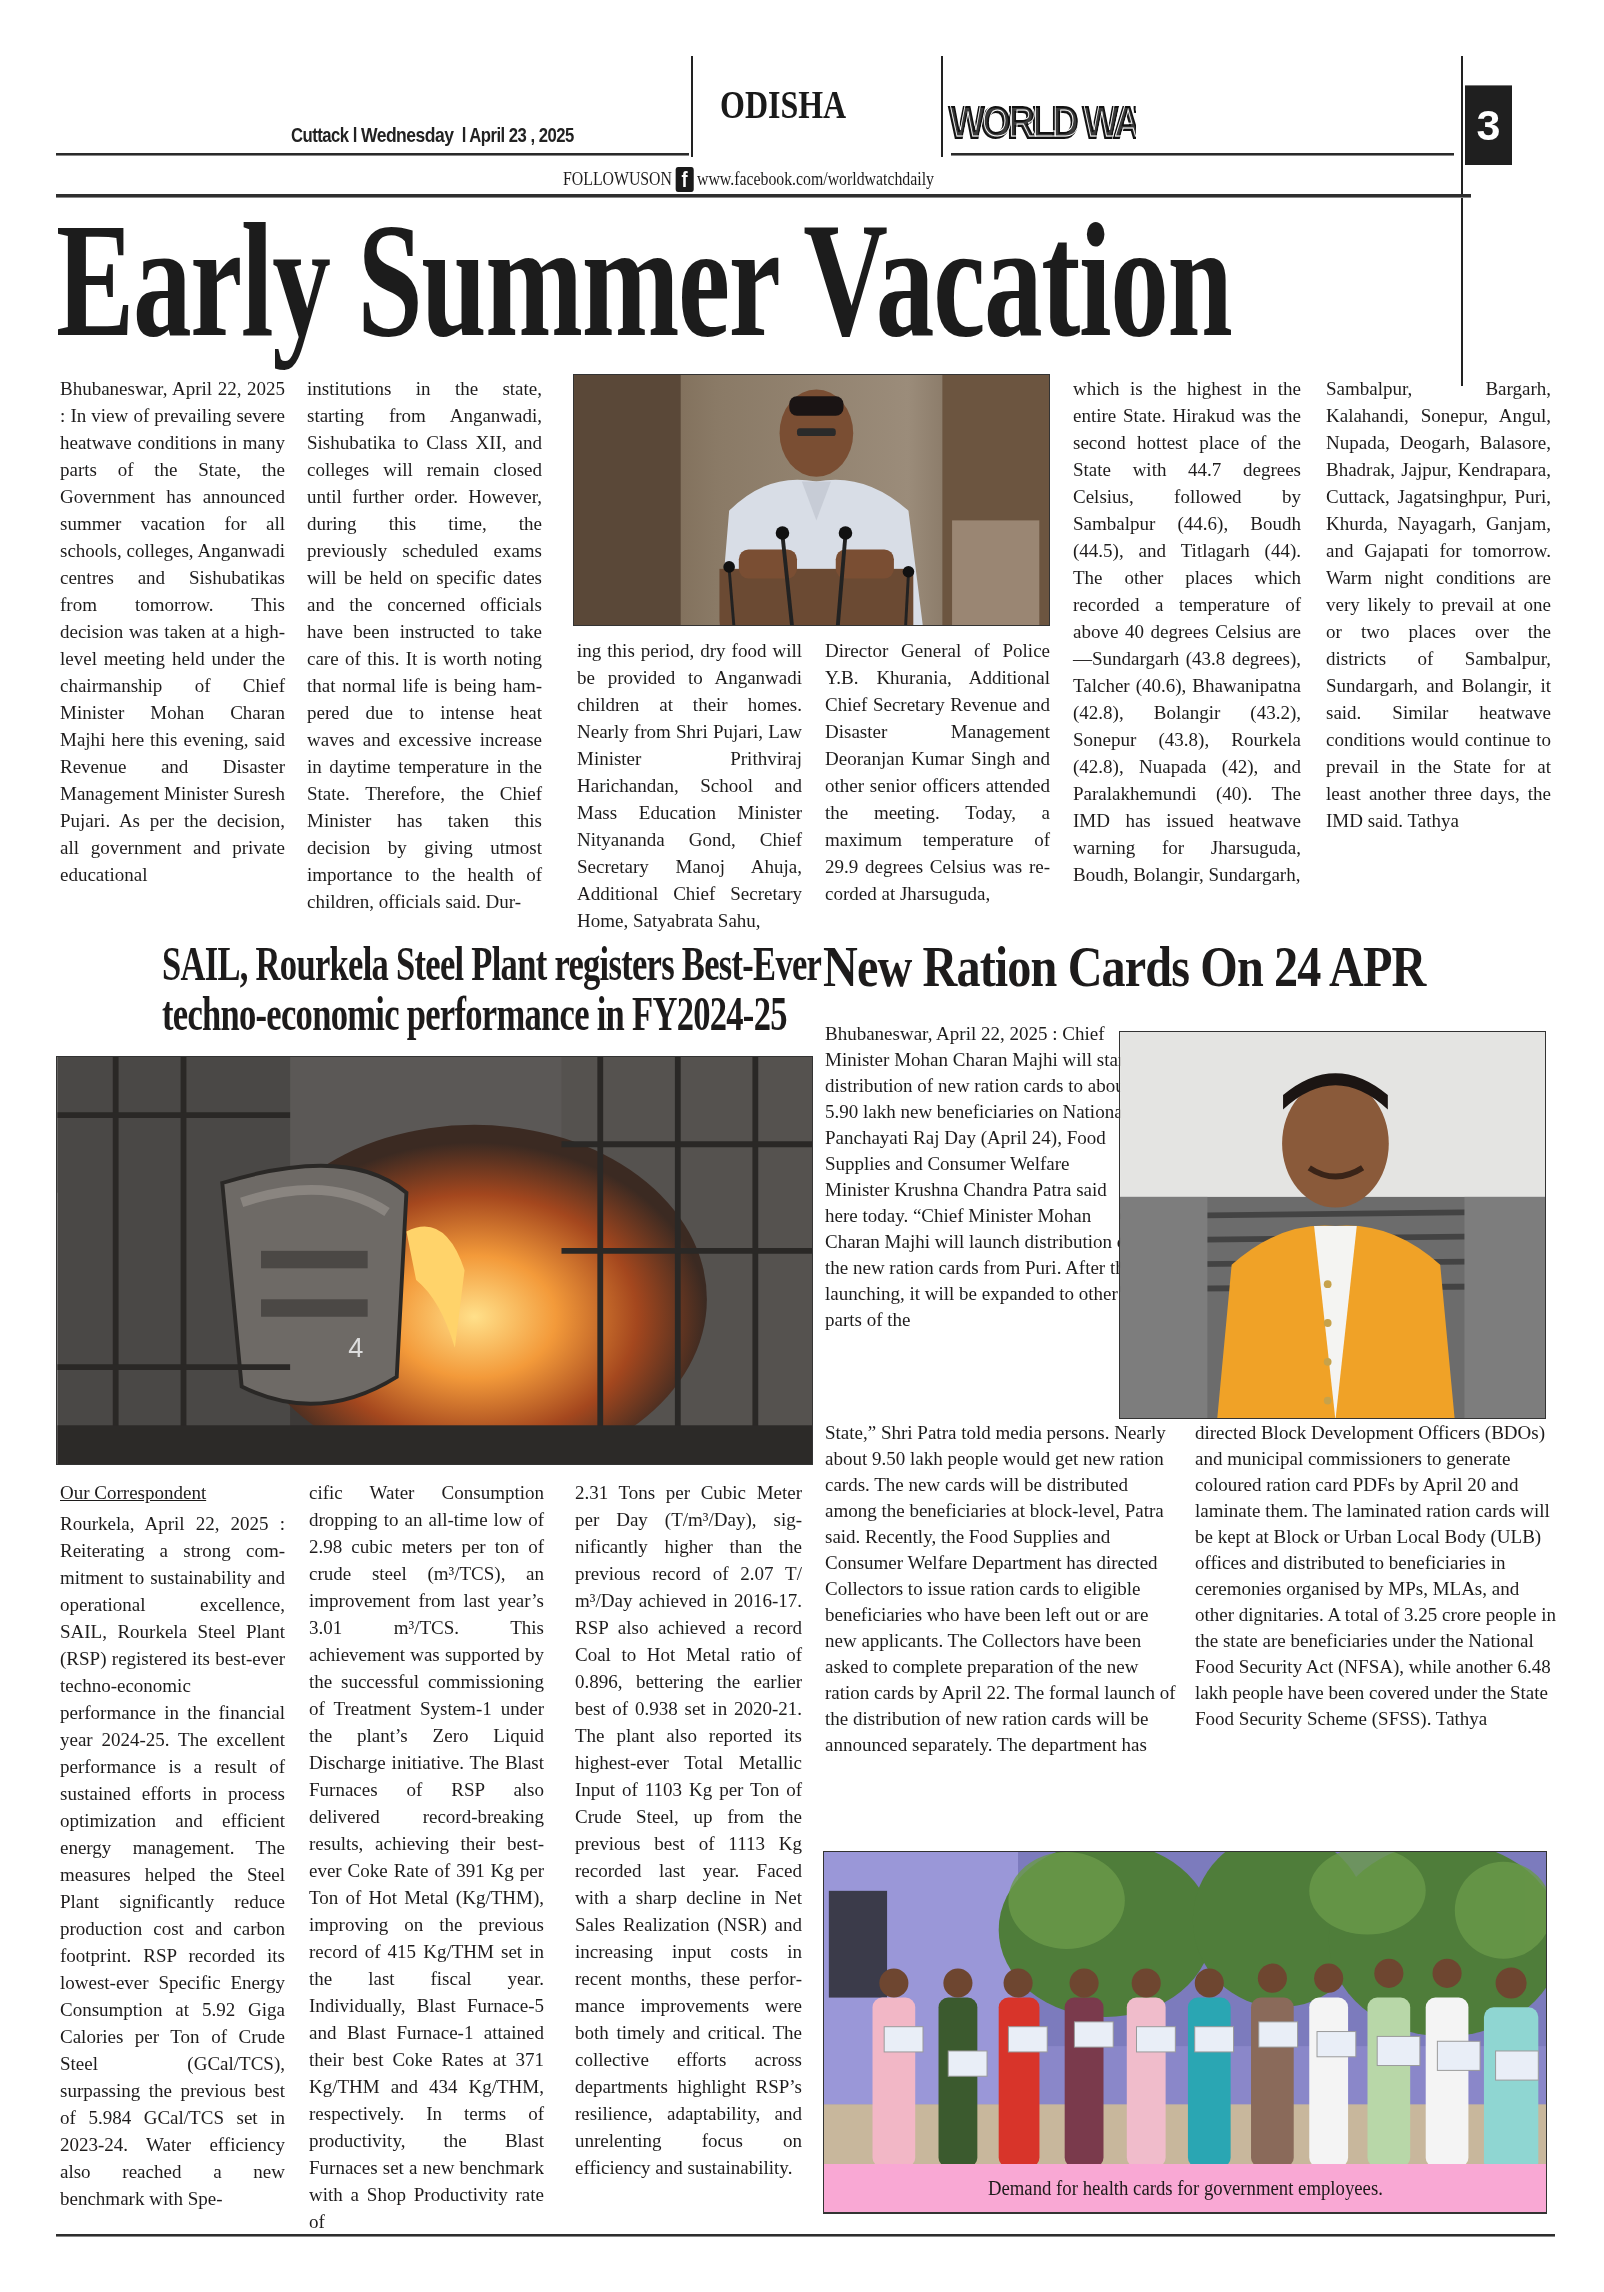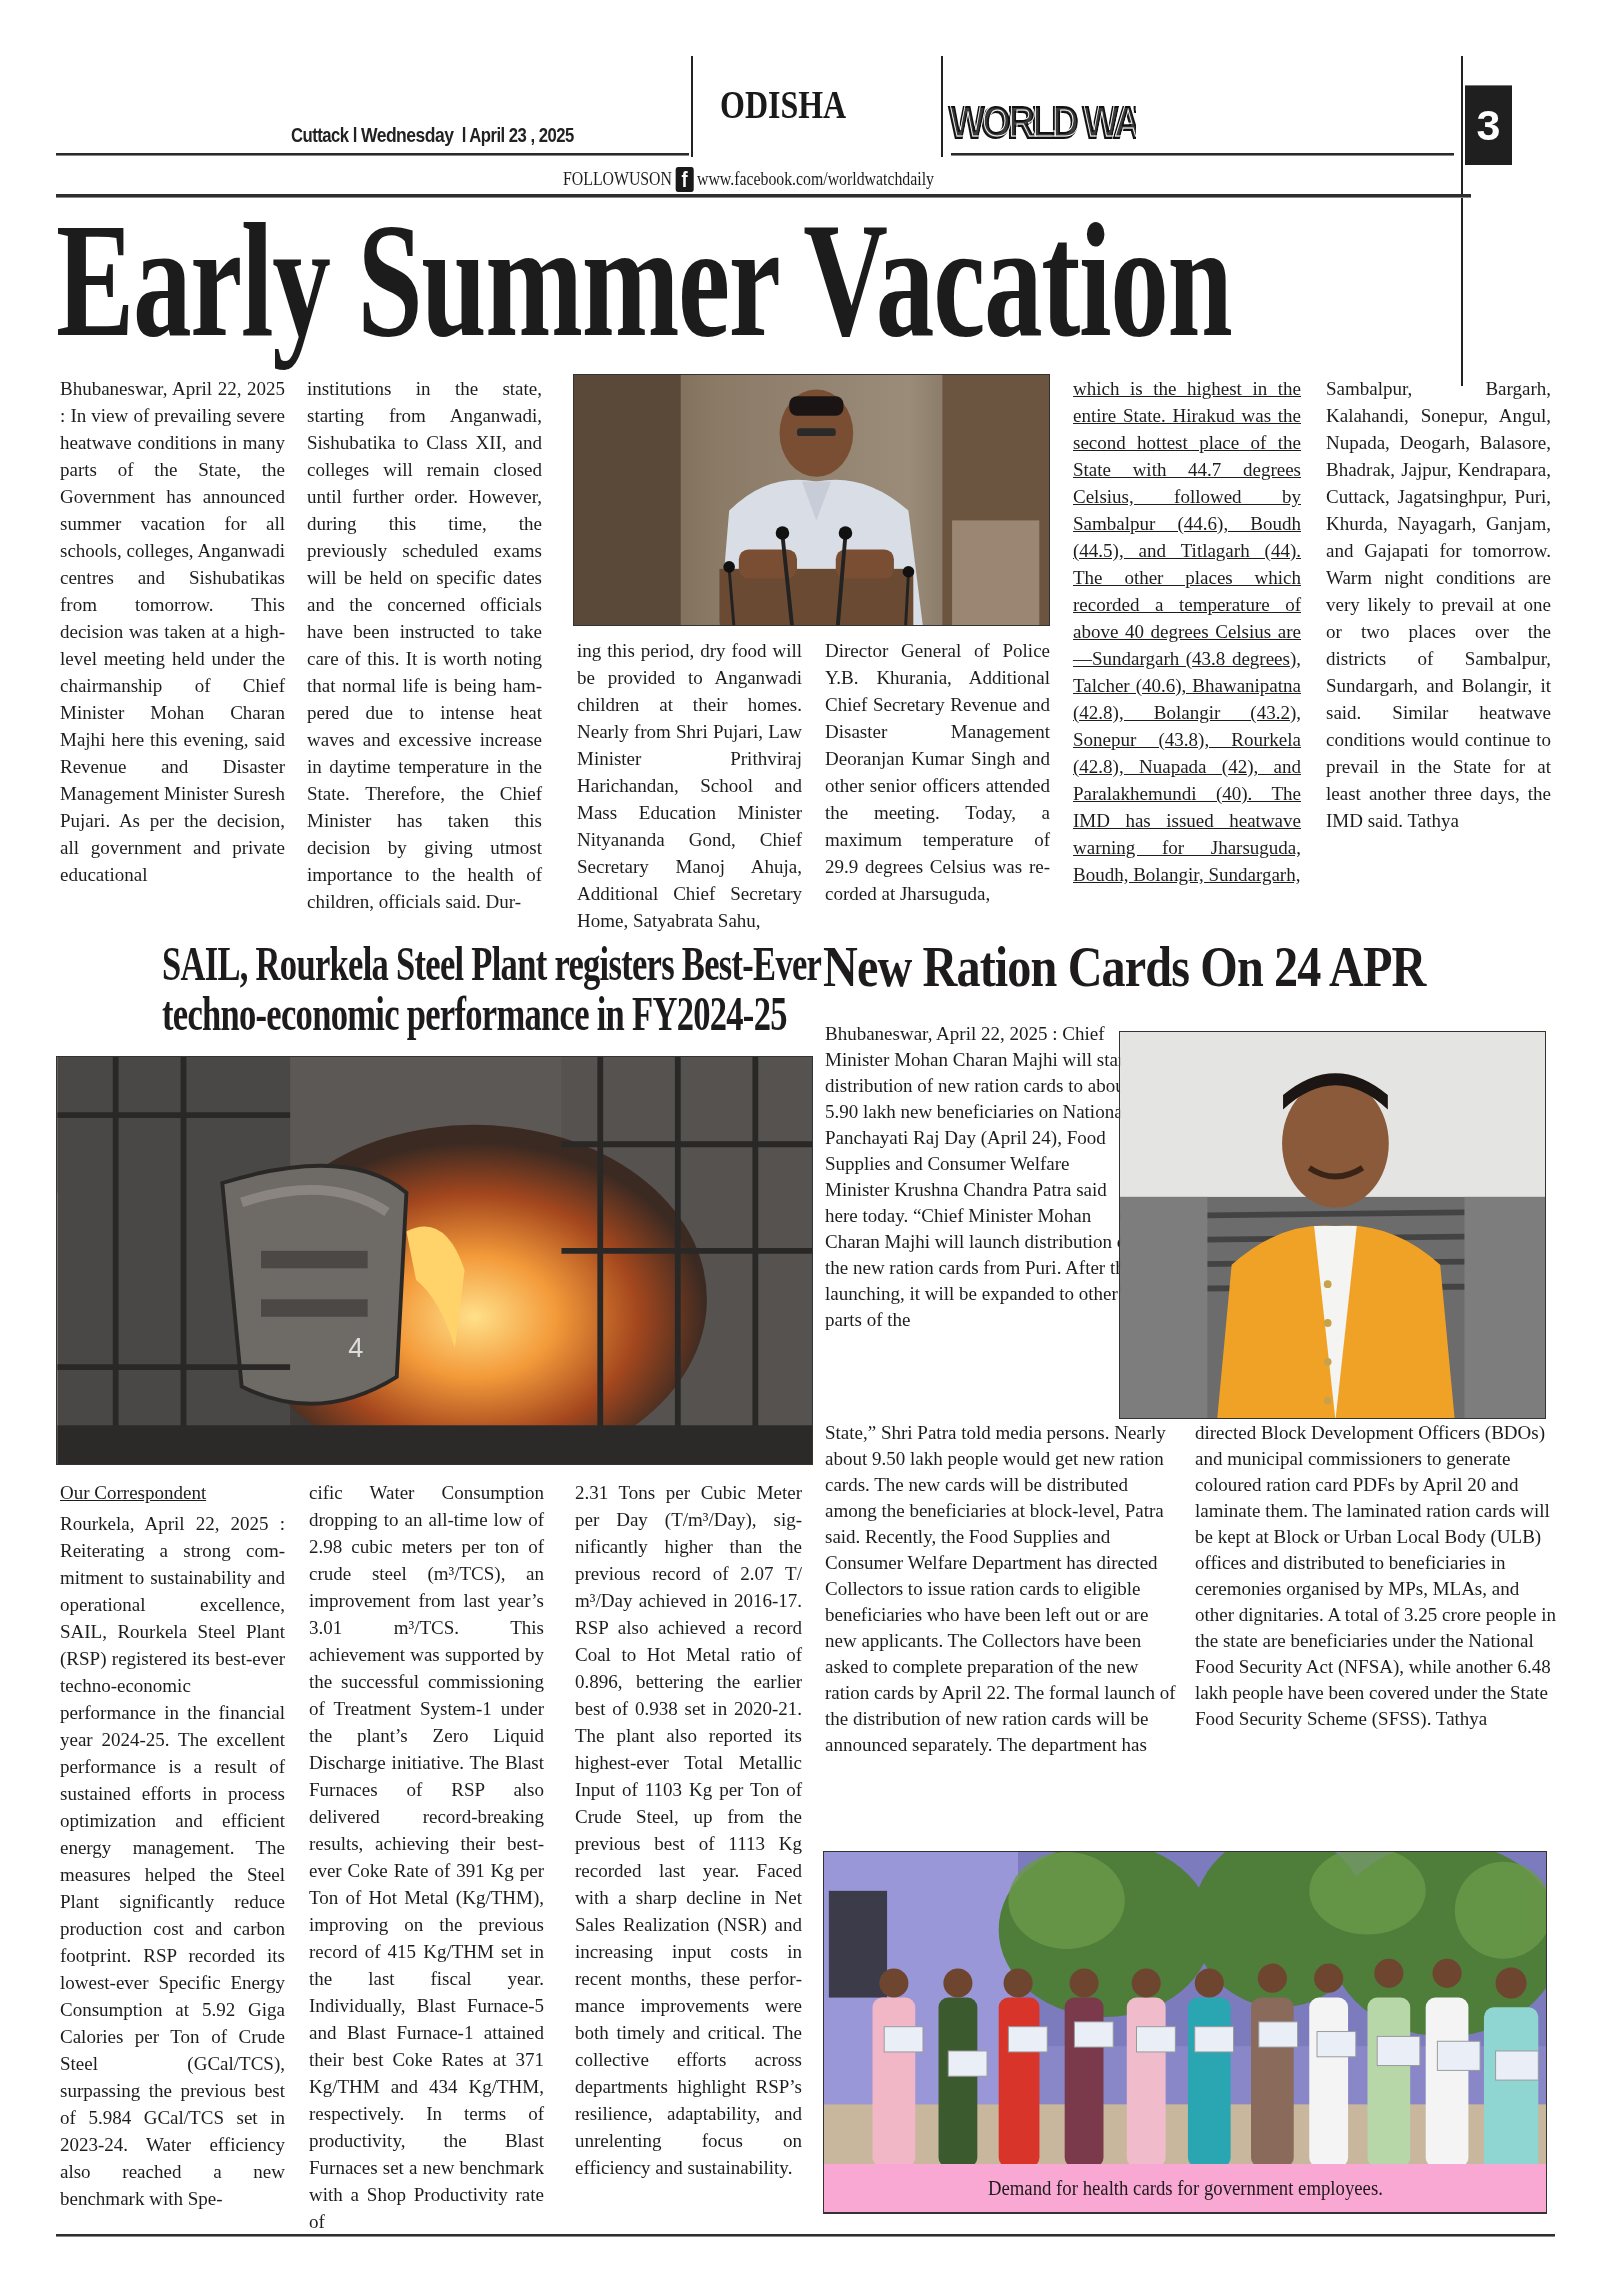--- a/index.html
+++ b/index.html
@@ -27,21 +27,21 @@
   .col { font-size: 19px; line-height: 27px; text-align: justify; hyphens: manual; color:#1e1c1c; }
   .col p { margin: 4px; }
 
   .photo { overflow: hidden; border: 1px solid #333; }
 
   
   .s1c1 { left: 56px; top: 371px; width: 233px; }
   .s1c2 { left: 303px; top: 371px; width: 243px; }
   .s1c3 { left: 573px; top: 633px; width: 233px; }
   .s1c4 { left: 821px; top: 633px; width: 233px; }
-  .s1c5 { left: 1069px; top: 371px; width: 236px; text-decoration: underline; }
+  .s1c5 { left: 1069px; top: 371px; width: 236px; }
   .s1c6 { left: 1322px; top: 371px; width: 233px; }
   .photo1 { left: 573px; top: 374px; width: 477px; height: 252px; }
 
   
   .sail-head { left: 56px; top: 939px; width: 757px; text-align:center; font-family:"Liberation Serif", serif; font-weight: bold; font-size: 48px; line-height: 50px; letter-spacing: -1px; }
   .sail-head span { display:block; transform: scaleX(0.72); white-space:nowrap; }
   .photo2 { left: 56px; top: 1056px; width: 757px; height: 409px; }
   .s2c1 { left: 56px; top: 1475px; width: 233px; }
   .s2c2 { left: 305px; top: 1475px; width: 243px; }
   .s2c3 { left: 571px; top: 1475px; width: 235px; }

